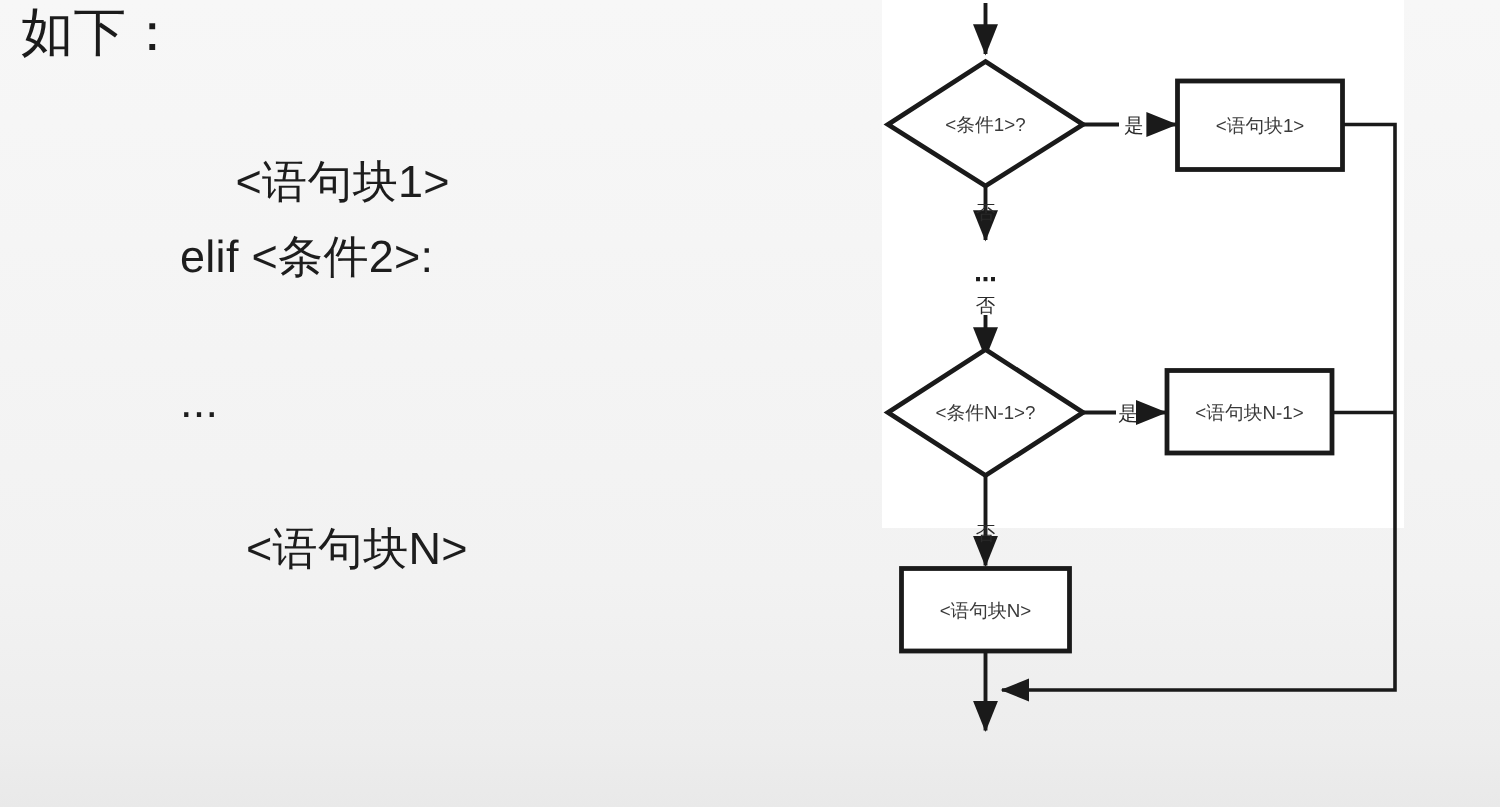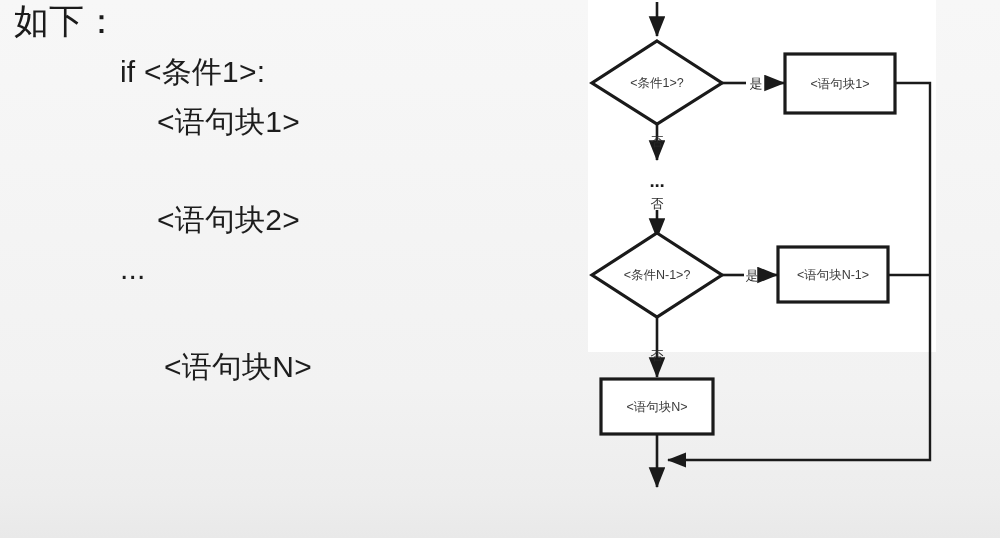--- a/index.html
+++ b/index.html
@@ -87,26 +87,25 @@
   }
 </style>
 </head>
 <body>
 
 <div id="slide">
 
   <div id="code-col">
     <div class="code-heading">如下：</div>
 
-    <div class="code-line" style="left:120px; top:55px;">if &lt;条件1&gt;:</div>
 
     <div class="code-line" style="left:157px; top:105px;">&lt;语句块1&gt;</div>
 
+    <div class="code-line" style="left:120px; top:155px;">elif &lt;条件2&gt;:</div>
 
-    <div class="code-line" style="left:157px; top:203px;">&lt;语句块2&gt;</div>
 
     <div class="code-line" style="left:120px; top:252px;">...</div>
 
 
     <div class="code-line" style="left:164px; top:350px;">&lt;语句块N&gt;</div>
   </div>
 
   <div id="flow-panel">
     <svg id="flow-svg" width="348" height="498" viewBox="0 0 348 498">
       <defs>

